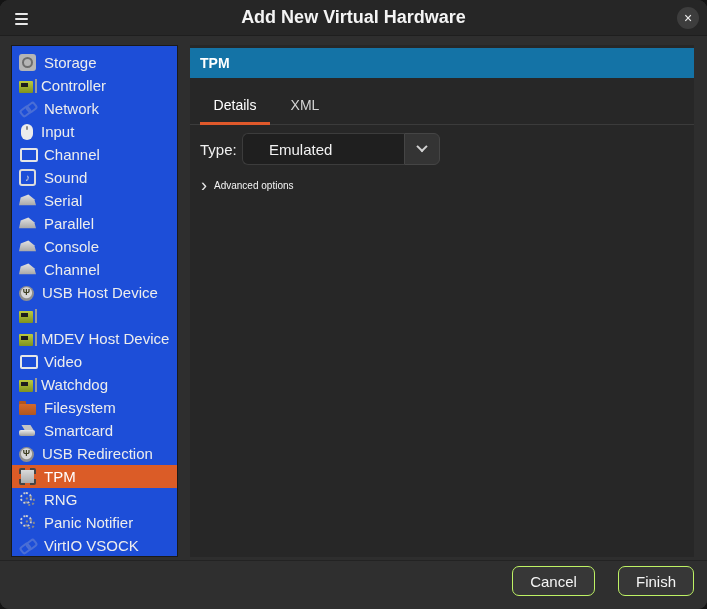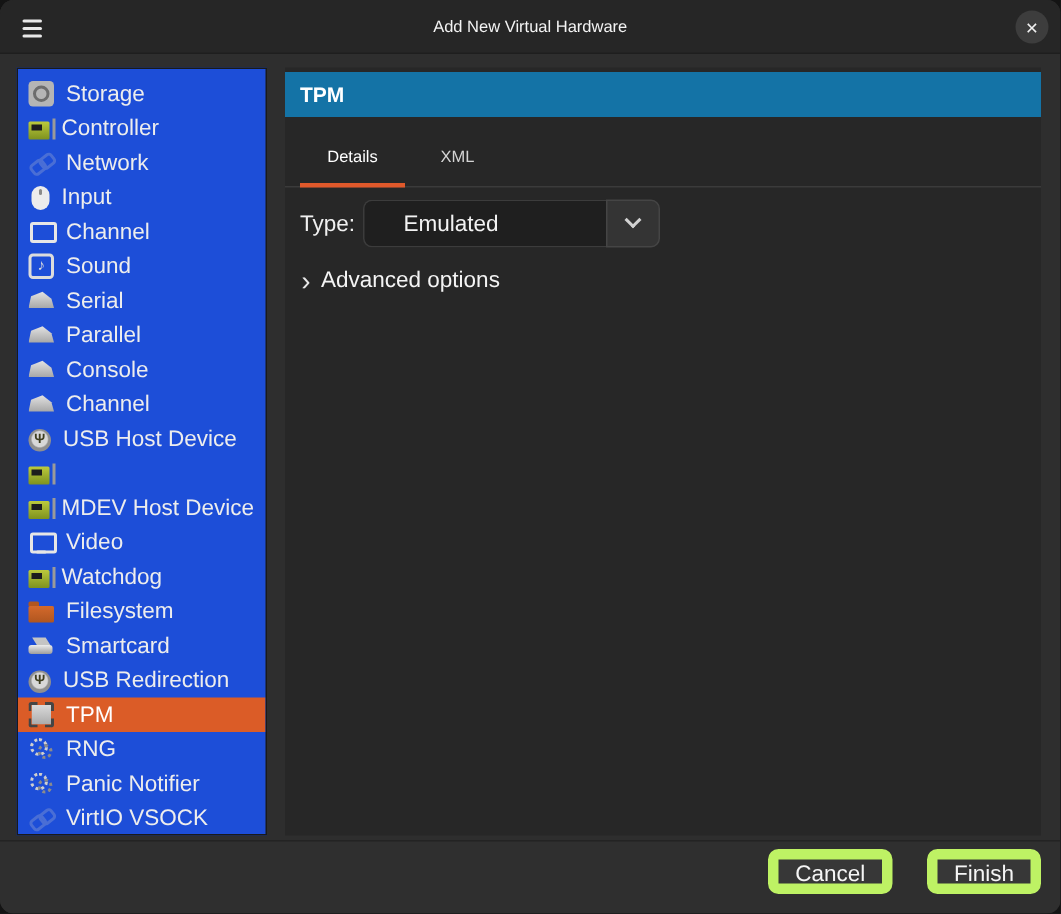--- a/index.html
+++ b/index.html
@@ -1,21 +1,21 @@
 <!DOCTYPE html>
 <html><head>
 <meta charset="utf-8">
 <style>
   html,body{margin:0;padding:0;background:#141414;font-family:"Liberation Sans",sans-serif;}
   *{box-sizing:border-box;}
   .window{position:relative;width:707px;height:609px;background:#2e2e2e;border-radius:9px;overflow:hidden;}
 
   
   .titlebar{position:absolute;top:0;left:0;right:0;height:36px;background:#262626;border-bottom:1px solid #1e1e1e;display:flex;align-items:center;}
-  .title{position:absolute;left:0;right:0;text-align:center;color:#f4f4f4;font-size:11px;font-weight:normal;}
+  .title{position:absolute;left:0;right:0;text-align:center;color:#f4f4f4;font-size:18px;font-weight:bold;}
   .menu-btn{position:absolute;left:10px;top:8px;width:22px;height:22px;display:flex;align-items:center;justify-content:center;border-radius:4px;cursor:pointer;}
   .burger{display:flex;flex-direction:column;gap:3px;}
   .burger i{display:block;width:13px;height:2px;background:#e8e8e8;border-radius:1px;}
   .close-btn{position:absolute;right:8px;top:7px;width:22px;height:22px;border-radius:50%;background:#3d3d3d;color:#f0f0f0;display:flex;align-items:center;justify-content:center;font-size:14px;line-height:1;cursor:pointer;}
 
   
   .sidebar{position:absolute;left:11px;top:45px;width:167px;height:512px;background:#1d4ed8;border:1px solid #1a1a1a;list-style:none;margin:0;padding:5px 0 0 0;overflow:hidden;}
   .sidebar li{height:23px;display:flex;align-items:center;padding-left:7px;gap:8px;cursor:pointer;}
   .sidebar li .lbl{color:#ededed;font-size:15px;white-space:nowrap;}
   .sidebar li.selected{background:#db5c27;}
@@ -45,36 +45,36 @@
   .ic-smartcard::before{content:"";position:absolute;left:0;top:8px;width:16px;height:6px;background:linear-gradient(#ececec,#9d9d9d);border-radius:2px;}
   .ic-smartcard::after{content:"";position:absolute;left:4px;top:3px;width:9px;height:5px;background:#c4c4c4;transform:skewX(32deg);}
   .ic-tpm{background:linear-gradient(#dadada,#ababab);background-clip:padding-box;border:2px dashed #454545;border-radius:2px;}
   .ic-gears::before{content:"";position:absolute;left:1px;top:1px;width:8px;height:8px;border:2px dotted #cfcfcf;border-radius:50%;}
   .ic-gears::after{content:"";position:absolute;right:1px;bottom:2px;width:6px;height:6px;border:2px dotted #8b8b8b;border-radius:50%;}
 
   
   .panel{position:absolute;left:190px;top:45px;width:504px;height:512px;background:#272727;}
   .panel-header{margin-top:3px;height:30px;background:#1473a6;color:#ffffff;font-size:14px;font-weight:bold;line-height:30px;padding-left:10px;}
   .tabbar{margin-top:8px;height:39px;display:flex;border-bottom:1px solid #3b3b3b;padding-left:10px;}
-  .tab{width:70px;display:flex;align-items:center;justify-content:center;color:#d4d4d4;font-size:11px;cursor:pointer;position:relative;}
+  .tab{width:70px;display:flex;align-items:center;justify-content:center;color:#d4d4d4;font-size:14px;cursor:pointer;position:relative;}
   .tab.active{color:#ffffff;}
   .tab.active::after{content:"";position:absolute;left:0;right:0;bottom:-1px;height:3px;background:#e0592b;}
   .form-row{position:absolute;left:0;top:88px;display:flex;align-items:center;padding-left:10px;}
   .form-label{color:#f0f0f0;font-size:15px;width:42px;}
   .combo{display:flex;width:198px;height:32px;cursor:pointer;}
   .combo-entry{flex:1;background:#1f1f1f;border:1px solid #3c3c3c;border-right:none;border-radius:6px 0 0 6px;color:#f2f2f2;font-size:15px;display:flex;align-items:center;padding-left:26px;}
   .combo-btn{width:36px;background:#343434;border:1px solid #454545;border-radius:0 6px 6px 0;display:flex;align-items:center;justify-content:center;}
   .chev{width:8px;height:8px;border-left:2px solid #d2d2d2;border-bottom:2px solid #d2d2d2;transform:rotate(-45deg) translate(1px,-1px);margin-top:-3px;}
   .expander{position:absolute;left:11px;top:133px;display:flex;align-items:center;gap:7px;cursor:pointer;}
   .exp-arrow{color:#e8e8e8;font-size:18px;line-height:14px;}
-  .exp-label{color:#f4f4f4;font-size:15px;}
+  .exp-label{color:#f4f4f4;font-size:10px;}
 
   
   .footer{position:absolute;left:0;right:0;bottom:0;height:49px;background:#2f2f2f;border-top:1px solid #232323;}
-  .btn{position:absolute;top:5px;height:30px;background:#373737;border:7px solid #bef264;border-radius:7px;color:#f5f5f5;font-size:15px;font-family:"Liberation Sans",sans-serif;cursor:pointer;}
+  .btn{position:absolute;top:5px;height:30px;background:#373737;border:1px solid #bef264;border-radius:7px;color:#f5f5f5;font-size:15px;font-family:"Liberation Sans",sans-serif;cursor:pointer;}
   .btn-cancel{right:112px;width:83px;}
   .btn-finish{right:13px;width:76px;}
 </style>
 </head>
 <body>
 
 <div class="window">
 
   <header class="titlebar">
     <div class="menu-btn">

